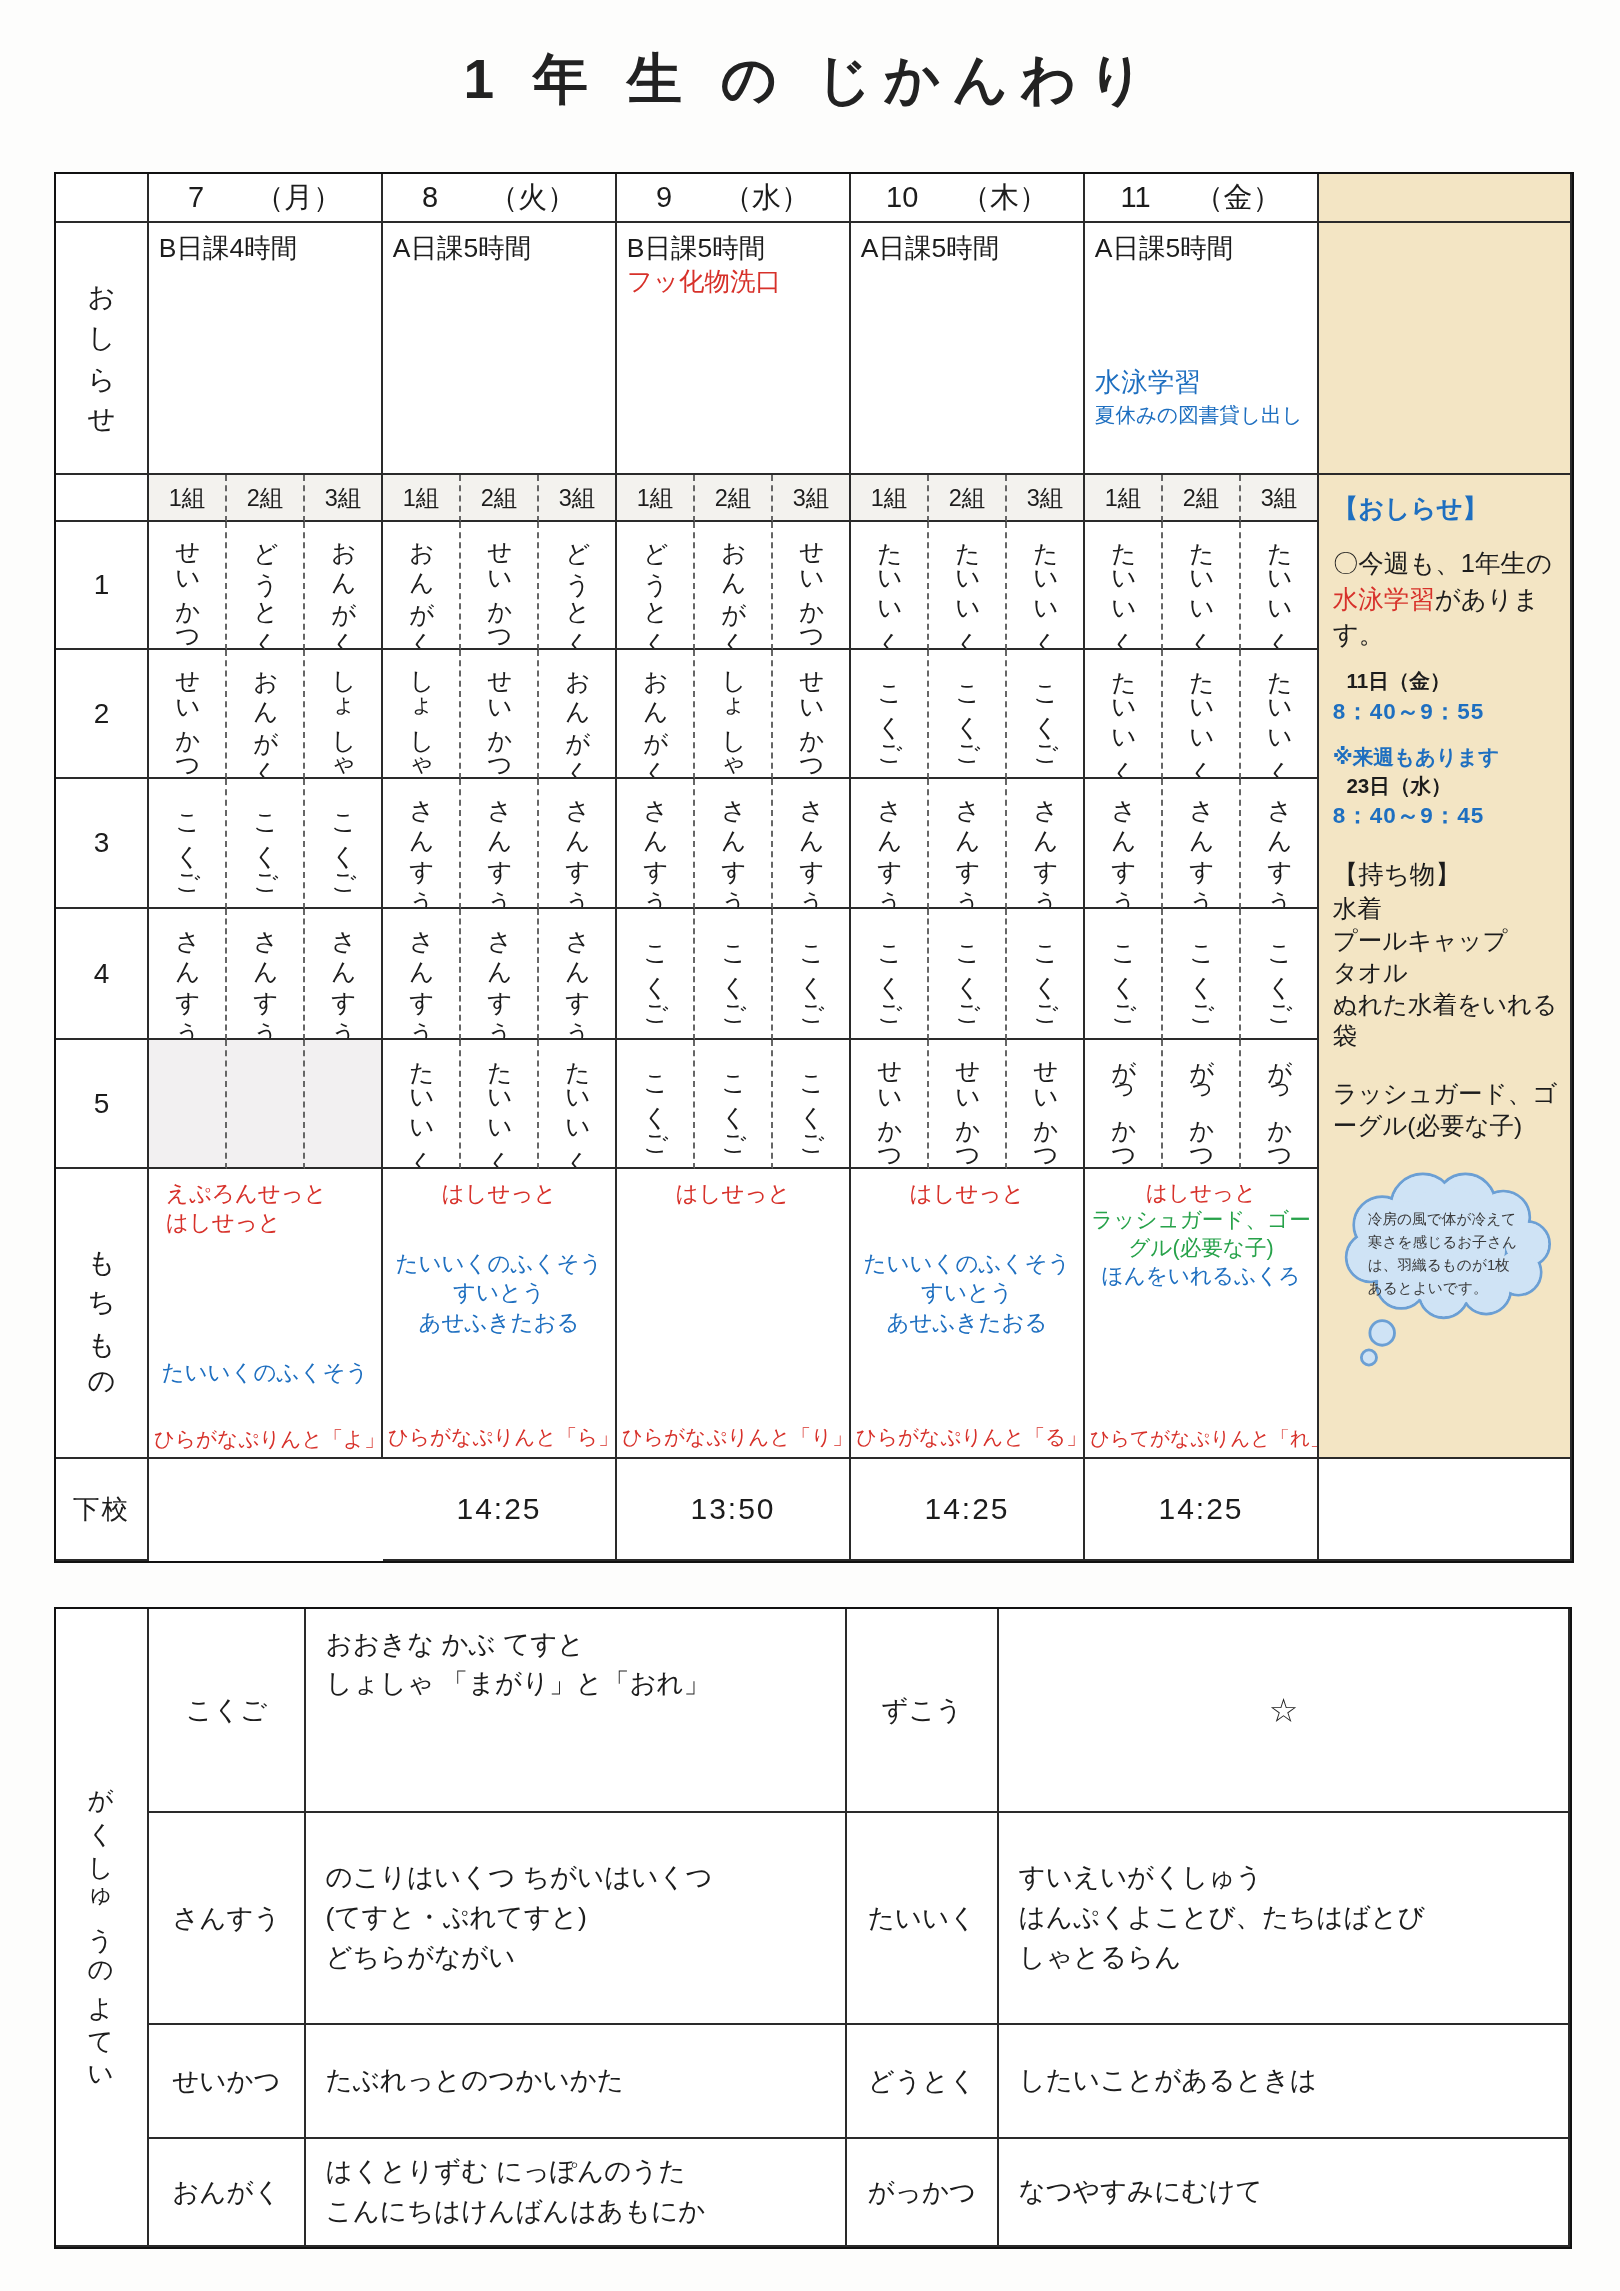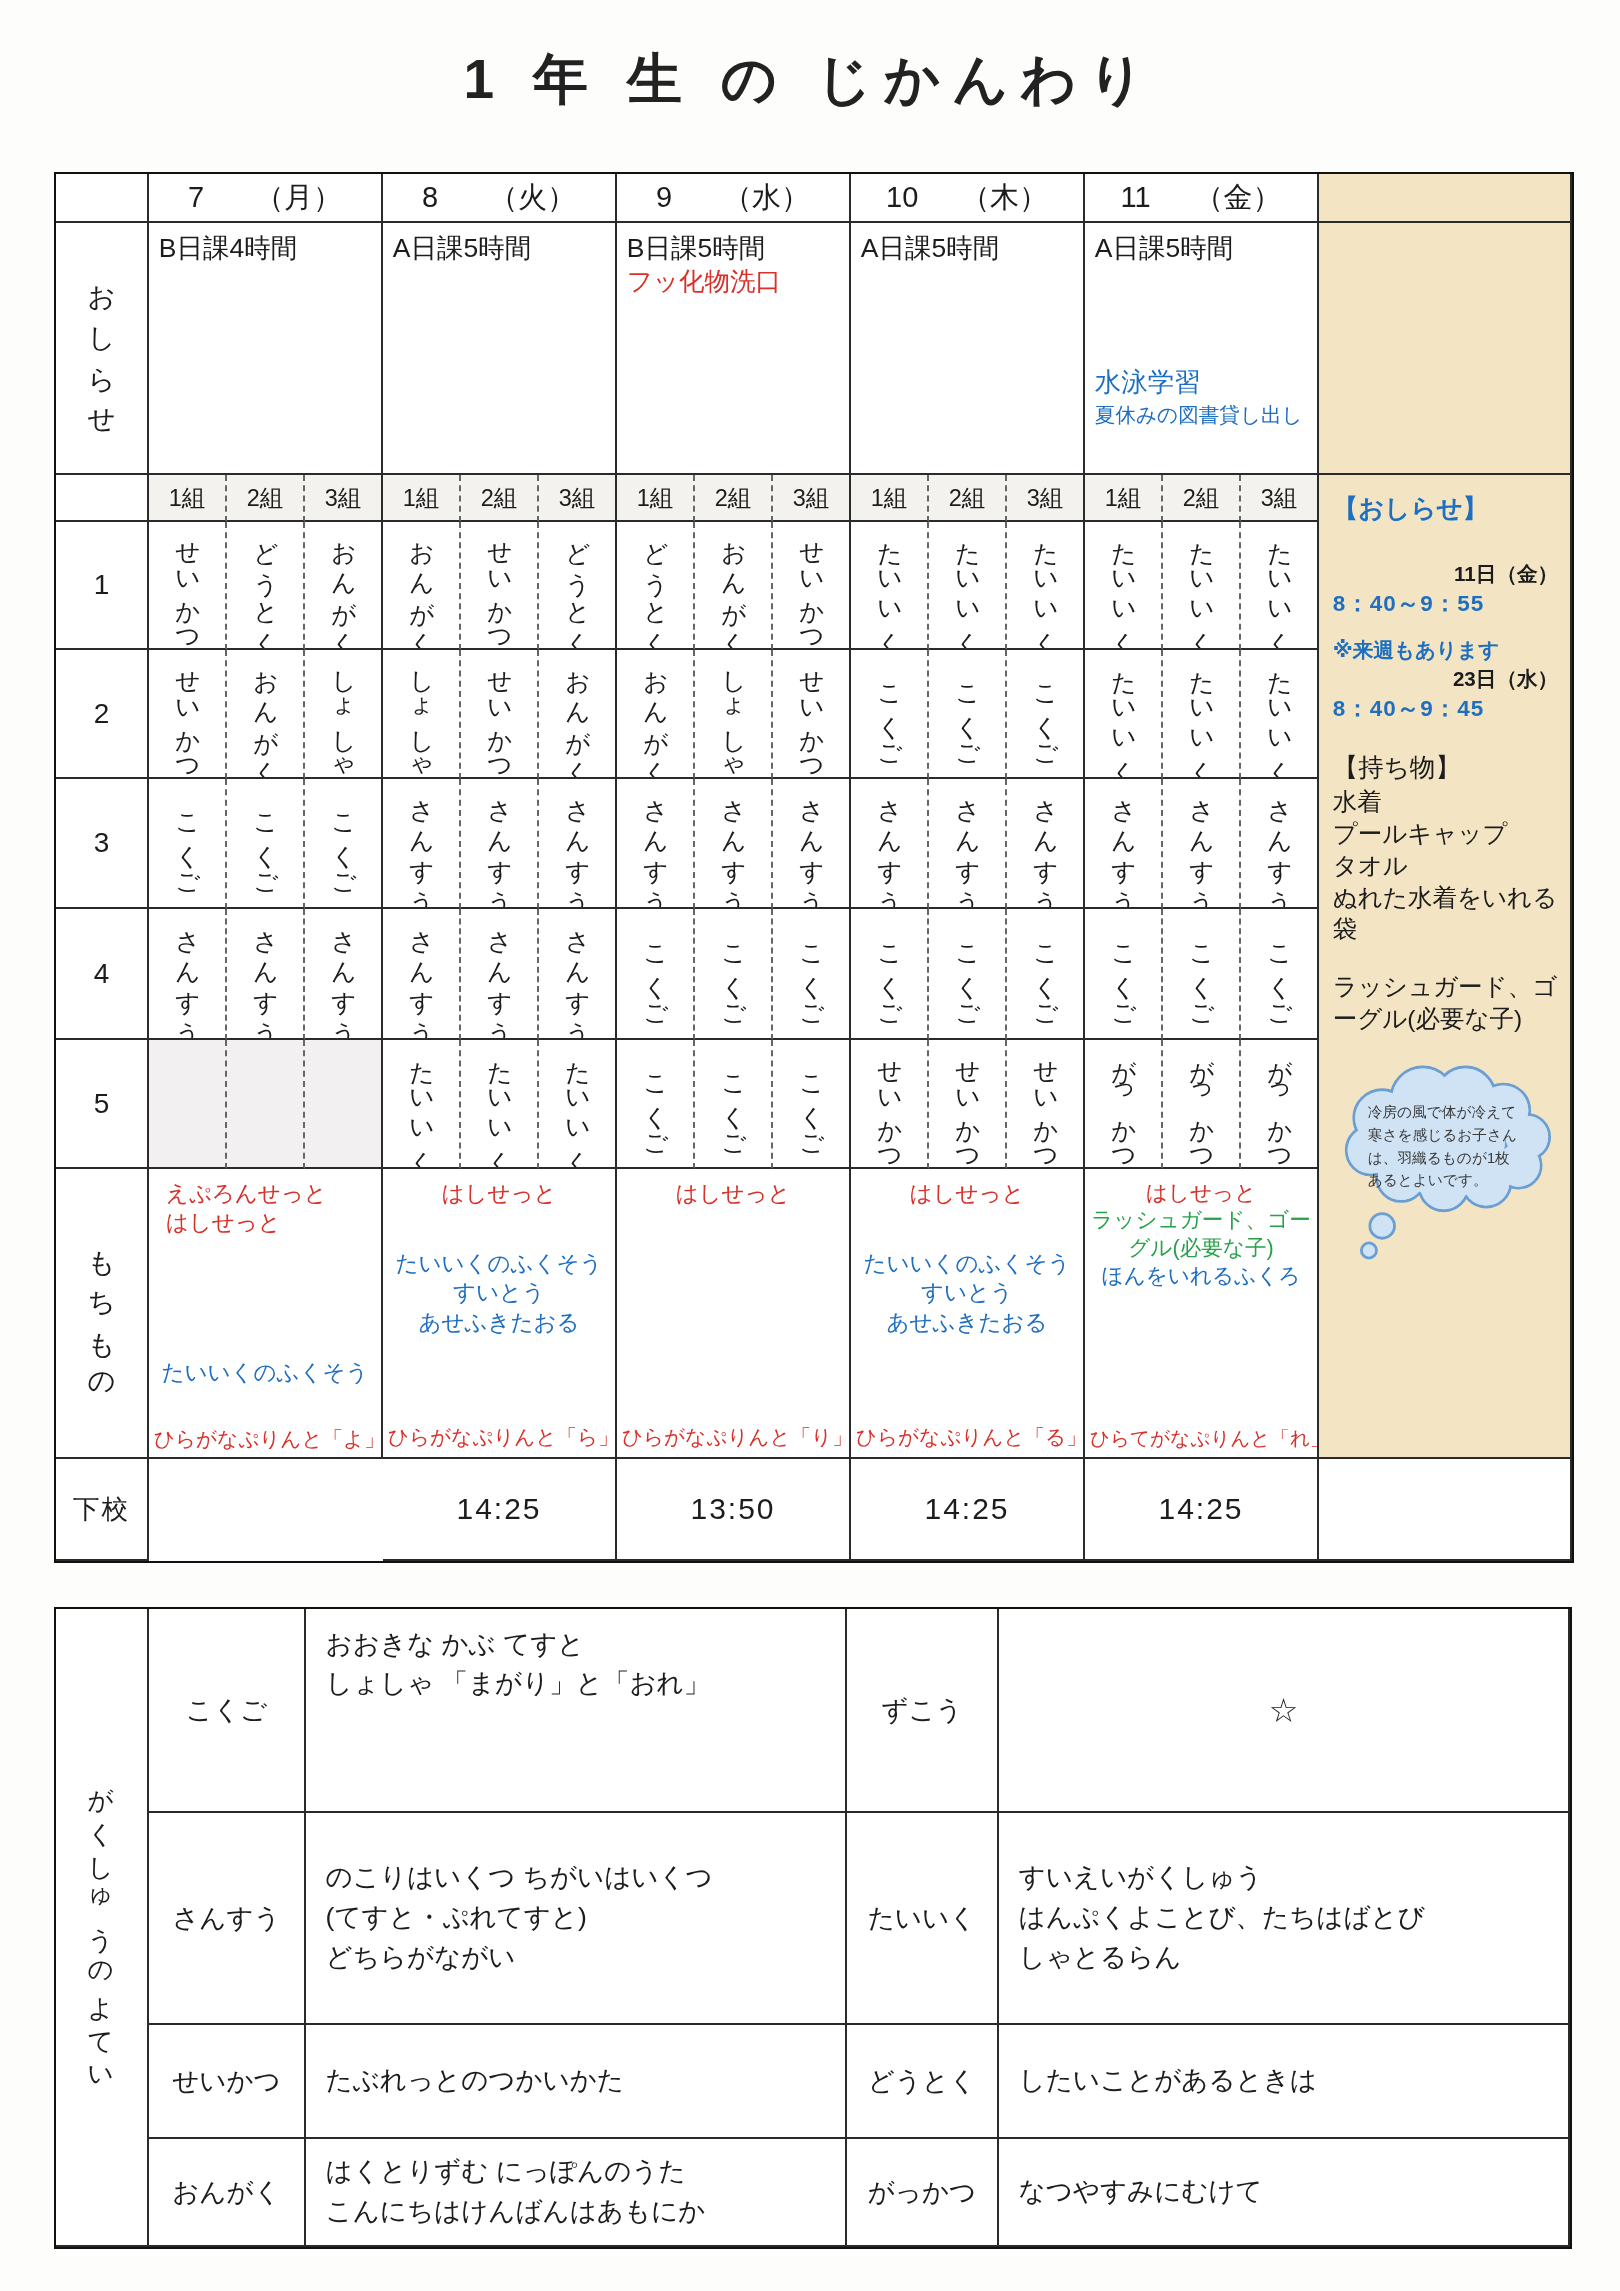--- a/index.html
+++ b/index.html
@@ -61,21 +61,21 @@
 
   .gekou-time{font-size:30px;letter-spacing:2px;}
   .gekou-label{font-size:26.5px;letter-spacing:2px;}
 
   
   .tan{background:#f3e5c4;}
   #sidebar-main{padding:15.7px 11.8px 9.8px 13.7px;font-size:25.5px;line-height:1.4;display:flex;flex-direction:column;}
   .sb-heading{color:#1e6fc0;font-weight:bold;font-size:25.5px;margin-bottom:19.6px;}
   .sb-para{font-size:25.5px;line-height:1.4;}
   .sb-red{color:#d7312a;}
-  .sb-date{font-size:20.6px;font-weight:bold;margin-top:13.7px;padding-left:13.7px;text-align:right;}
+  .sb-date{font-size:20.6px;font-weight:bold;margin-top:13.7px;padding-left:13.7px;}
   .sb-time{font-size:22.5px;font-weight:bold;color:#1e6fc0;letter-spacing:1px;}
   .sb-note{font-size:20.6px;font-weight:bold;color:#1e6fc0;margin-top:15.7px;}
   .sb-belong-h{font-size:25.5px;margin-top:25.5px;}
   .sb-items{font-size:24.5px;line-height:1.3;}
   .sb-items2{font-size:24.5px;line-height:1.3;margin-top:25.5px;}
   #cloud-wrap{position:relative;width:227px;height:227px;margin-top:15.7px;flex:none;}
   #cloud-text{
     position:absolute;left:35px;top:51px;width:155px;
     font-size:14.7px;line-height:1.55;color:#3a3a3a;text-align:left;
   }
@@ -186,20 +186,21 @@
 
   <div class="cell center gekou-label" style="grid-row:10;grid-column:1;">下校</div>
   <div class="cell center gekou-time" style="grid-row:10;grid-column:5/span 3;">14:25</div>
   <div class="cell center gekou-time" style="grid-row:10;grid-column:8/span 3;">13:50</div>
   <div class="cell center gekou-time" style="grid-row:10;grid-column:11/span 3;">14:25</div>
   <div class="cell center gekou-time" style="grid-row:10;grid-column:14/span 3;">14:25</div>
 
   <div class="cell tan" style="grid-row:2;grid-column:17;"></div>
   <div class="cell tan" id="sidebar-main" style="grid-row:3/span 7;grid-column:17;">
     <div class="sb-heading">【おしらせ】</div>
+    <div class="sb-para"><span>〇今週も、1年生の</span><span class="sb-red">水泳学習</span><span>があります。</span></div>
     <div class="sb-date">11日（金）</div>
     <div class="sb-time">8：40～9：55</div>
     <div class="sb-note">※来週もあります</div>
     <div class="sb-date" style="margin-top:0;">23日（水）</div>
     <div class="sb-time">8：40～9：45</div>
     <div class="sb-belong-h">【持ち物】</div>
     <div class="sb-items pre">水着
 プールキャップ
 タオル
 ぬれた水着をいれる袋</div>

